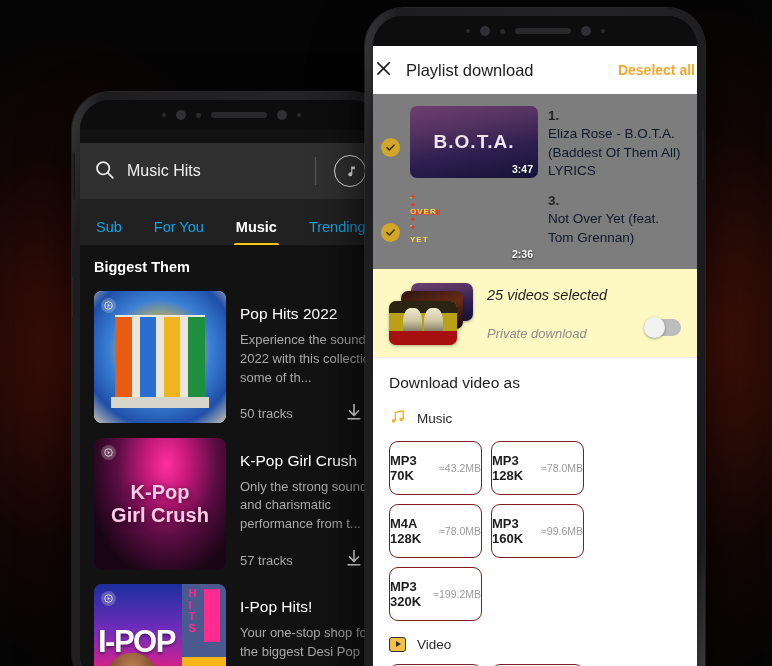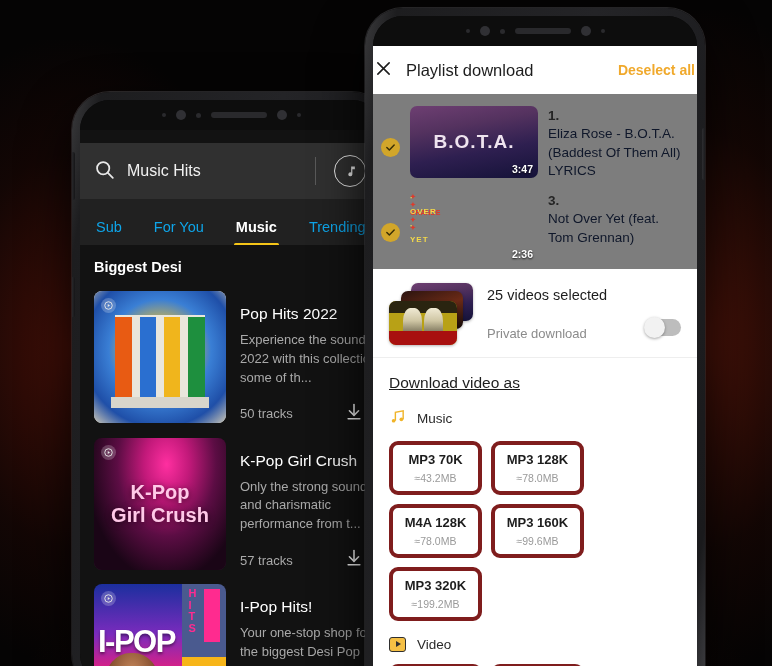--- a/index.html
+++ b/index.html
@@ -231,23 +231,24 @@
     border-radius:40% 40% 12% 12%;
   }
   .art-noy .f1 { left:20%; }
   .art-noy .f2 { left:52%; }
   .art-noy .foot { position:absolute; left:0; right:0; bottom:0; height:14px;
     background:#a8100f; color:#f3d94a; font-size:8px; font-weight:bold;
     text-align:center; line-height:14px; letter-spacing:1px; }
 
   
   .summary-card {
-    background:#ffffff; flex:0 0 auto; padding:14px 16px 12px;
+    background:#fef9c3; flex:0 0 auto; padding:14px 16px 12px;
     display:flex; align-items:center; gap:14px;
     border-bottom:1px solid #eee;
+    font-style:italic;
   }
   .stack { position:relative; width:84px; height:62px; flex:0 0 auto; }
   .stack > div {
     position:absolute; border-radius:7px; overflow:hidden;
     box-shadow:0 1px 3px rgba(0,0,0,.3);
   }
   .st3 { right:0; top:0; width:62px; height:38px; }
   .st2 { right:10px; top:8px; width:62px; height:38px; }
   .st1 { left:0; bottom:0; width:68px; height:44px; }
   .sum-meta { flex:1; min-width:0; }
@@ -260,27 +261,27 @@
   }
   .toggle .knob {
     position:absolute; left:-1px; top:-2px; width:21px; height:21px;
     border-radius:50%; background:#f2f2f2; box-shadow:0 1px 3px rgba(0,0,0,.35);
   }
 
   
   .dl-section {
     background:#fff; flex:1; padding:16px 16px 0; overflow:hidden;
   }
-  .dl-as { font-size:15.5px; color:#1d1d1d; margin-bottom:16px;text-decoration:underline; }
+  .dl-as { font-size:15.5px; color:#1d1d1d; margin-bottom:16px; }
   .cat-row { display:flex; align-items:center; gap:11px; margin-bottom:12px; }
   .cat-label { font-size:13.5px; color:#2a2a2a; }
   .opt-grid { display:flex; flex-wrap:wrap; gap:9px; margin-bottom:16px; }
   .opt {
-    width:93px; height:54px; border:4px solid #7f1d1d; border-radius:9px;
-    display:flex; flex-direction:column; align-items:center; justify-content:center;
+    width:93px; height:54px; border:1px solid #7f1d1d; border-radius:9px;
+    display:flex; flex-direction:row; align-items:center; justify-content:center;
     gap:5px; background:#fff;
   }
   .opt-name { font-size:13px; font-weight:bold; color:#1d1d1d; }
   .opt-size { font-size:10.5px; color:#9a9a9a; }
   .icon-video {
     width:17px; height:15px; border-radius:3px; background:#f5c045;
     border:1.5px solid #2f2f2f; display:flex; align-items:center; justify-content:center;
   }
   .icon-video .tri {
     width:0; height:0; border-left:5px solid #2f2f2f;
@@ -328,21 +329,21 @@
         </div>
 
         <div class="tabs">
           <div class="tab">Sub</div>
           <div class="tab">For You</div>
           <div class="tab active">Music</div>
           <div class="tab">Trending</div>
           <div class="tab">Cha</div>
         </div>
 
-        <div class="section-title">Biggest Desi</div>
+        <div class="section-title">Biggest Them</div>
 
         <div class="plist">
           <div class="thumb-wrap">
             <div class="thumb">
               <div class="art-pop">
                 <div class="halo"></div>
                 <div class="lintel"></div>
                 <div class="doors">
                   <div class="door" style="background:#e85b13"></div>
                   <div class="pillar"></div>

